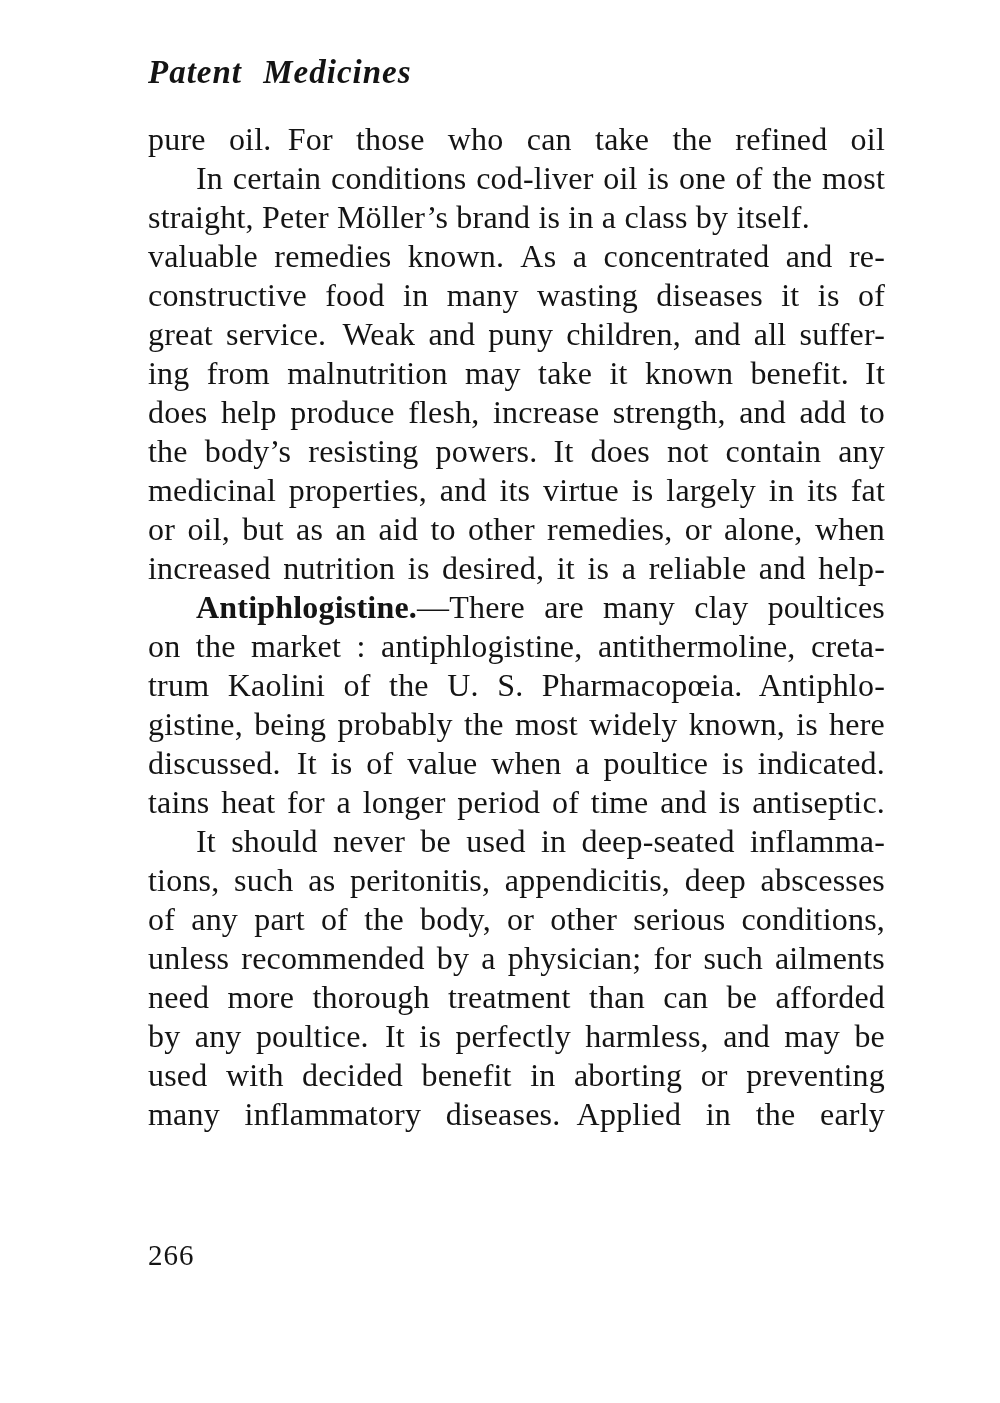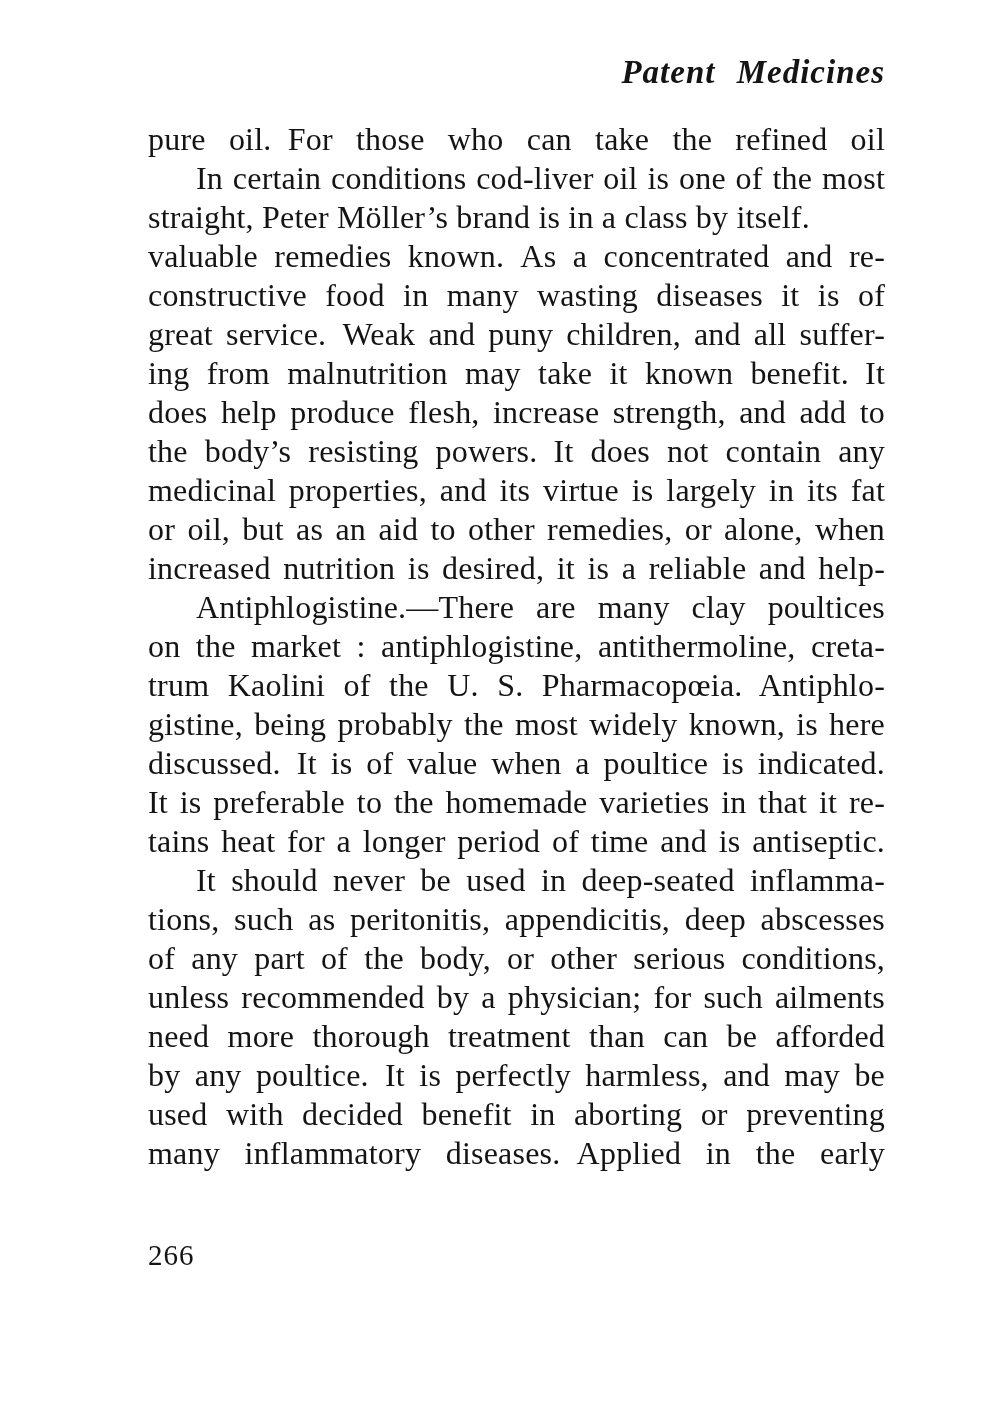--- a/index.html
+++ b/index.html
@@ -13,21 +13,21 @@
     height: 1403px;
     background: #ffffff;
     color: #141414;
     overflow: hidden;
   }
   .running-head {
     position: absolute;
     left: 148px;
     top: 52px;
     width: 737px;
-    text-align: right;
+    text-align: left;
     font-family: "Liberation Serif", serif;
     font-style: italic;
     font-weight: 600;
     font-size: 33px;
     line-height: 40px;
     letter-spacing: 1px;
     word-spacing: 12px;
   }
   .text-block {
     position: absolute;
@@ -45,21 +45,21 @@
     overflow: visible;
   }
   .j {
     text-align: justify;
     text-align-last: justify;
   }
   .indent {
     text-indent: 48px;
   }
   .lead {
-    font-weight: normal;
+    font-weight: bold;
     margin-top: 47px;
   }
   .folio {
     position: absolute;
     left: 148px;
     top: 1237px;
     width: 737px;
     text-align: left;
     font-family: "Liberation Serif", serif;
     font-size: 29px;
@@ -84,21 +84,20 @@
       <div class="line j">does help produce flesh, increase strength, and add to</div>
       <div class="line j">the body’s resisting powers. It does not contain any</div>
       <div class="line j">medicinal properties, and its virtue is largely in its fat</div>
       <div class="line j">or oil, but as an aid to other remedies, or alone, when</div>
       <div class="line j">increased nutrition is desired, it is a reliable and help-</div>
       <div class="line j indent"><span class="lead">Antiphlogistine.</span>—There are many clay poultices</div>
       <div class="line j">on the market : antiphlogistine, antithermoline, creta-</div>
       <div class="line j">trum Kaolini of the U. S. Pharmacopœia. Antiphlo-</div>
       <div class="line j">gistine, being probably the most widely known, is here</div>
       <div class="line j">discussed. It is of value when a poultice is indicated.</div>
-      <div class="line j">It is preferable to the homemade varieties in that it re-</div>
       <div class="line j">tains heat for a longer period of time and is antiseptic.</div>
       <div class="line j indent">It should never be used in deep-seated inflamma-</div>
       <div class="line j">tions, such as peritonitis, appendicitis, deep abscesses</div>
       <div class="line j">of any part of the body, or other serious conditions,</div>
       <div class="line j">unless recommended by a physician; for such ailments</div>
       <div class="line j">need more thorough treatment than can be afforded</div>
       <div class="line j">by any poultice. It is perfectly harmless, and may be</div>
       <div class="line j">used with decided benefit in aborting or preventing</div>
       <div class="line j">many inflammatory diseases. Applied in the early</div>
     </div>

